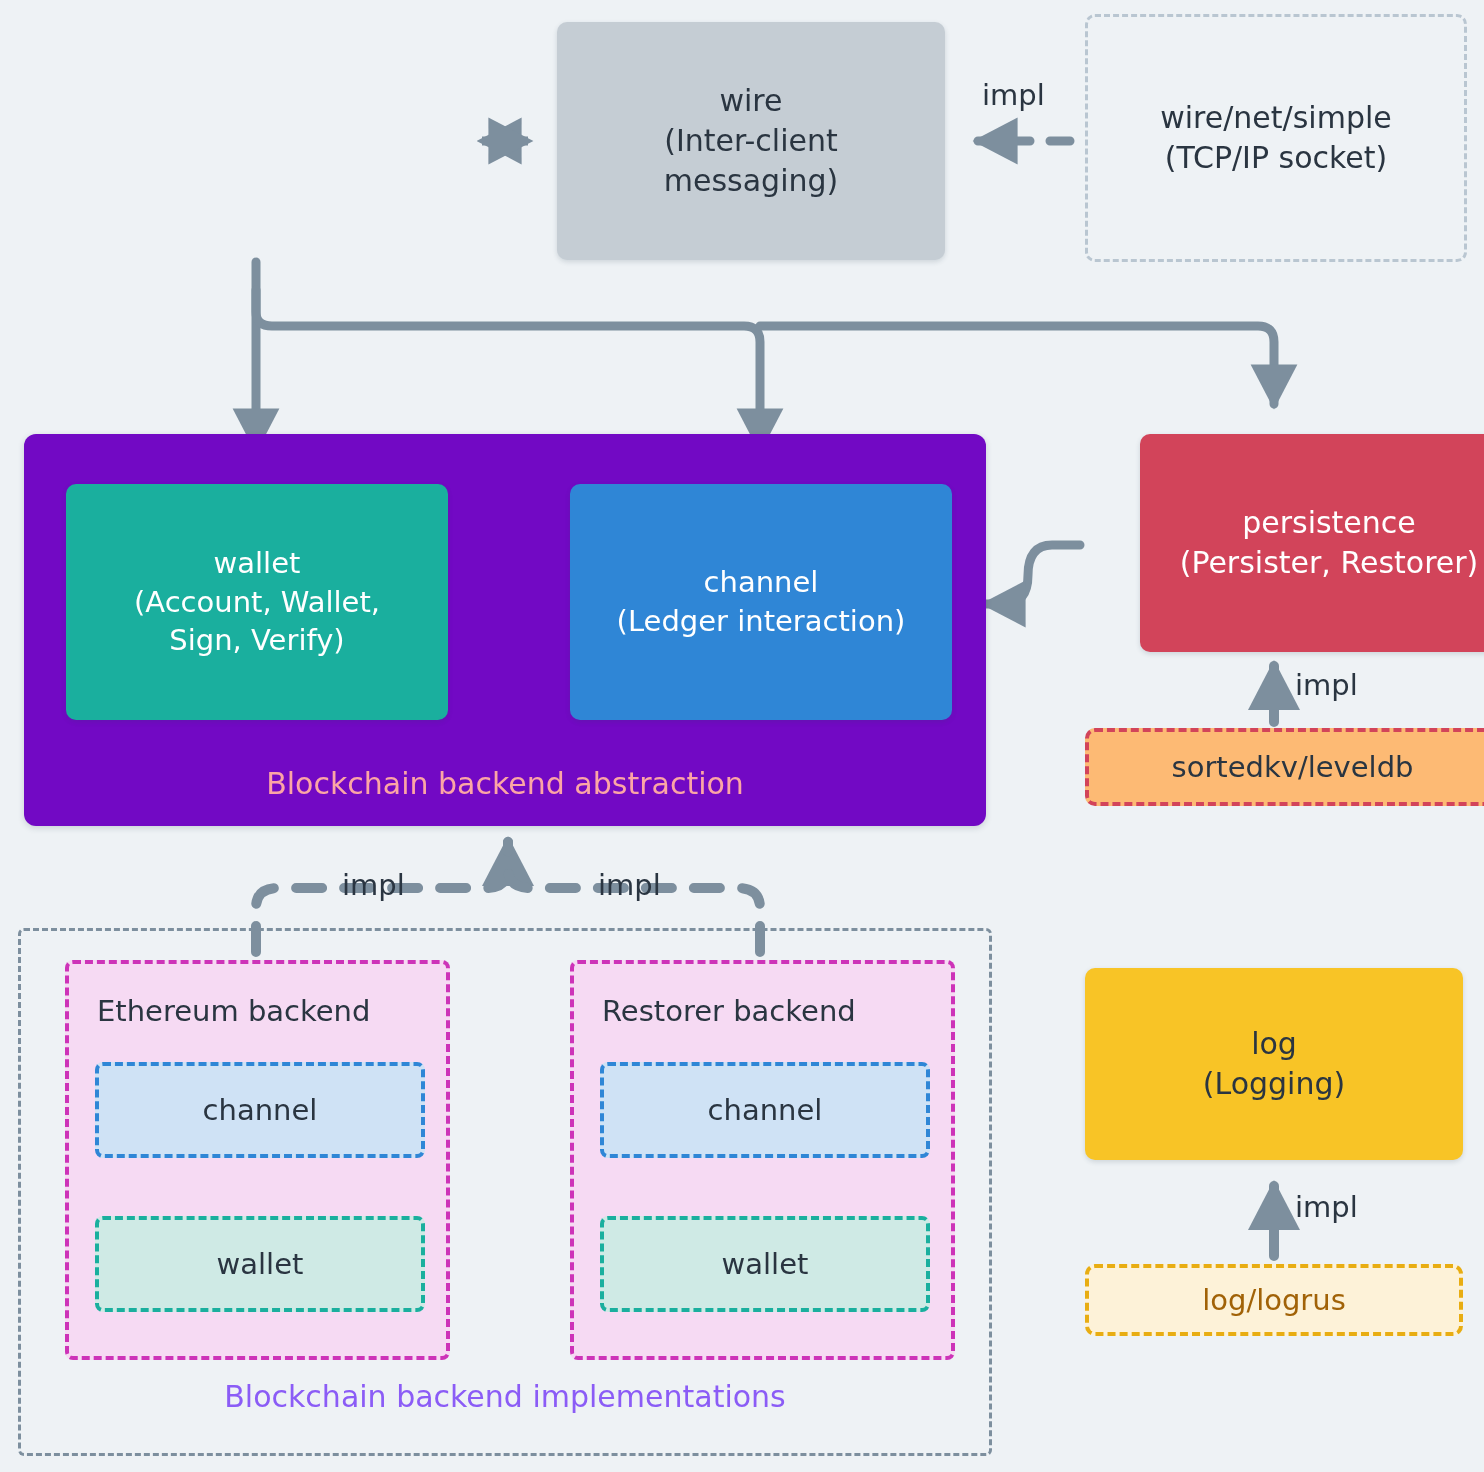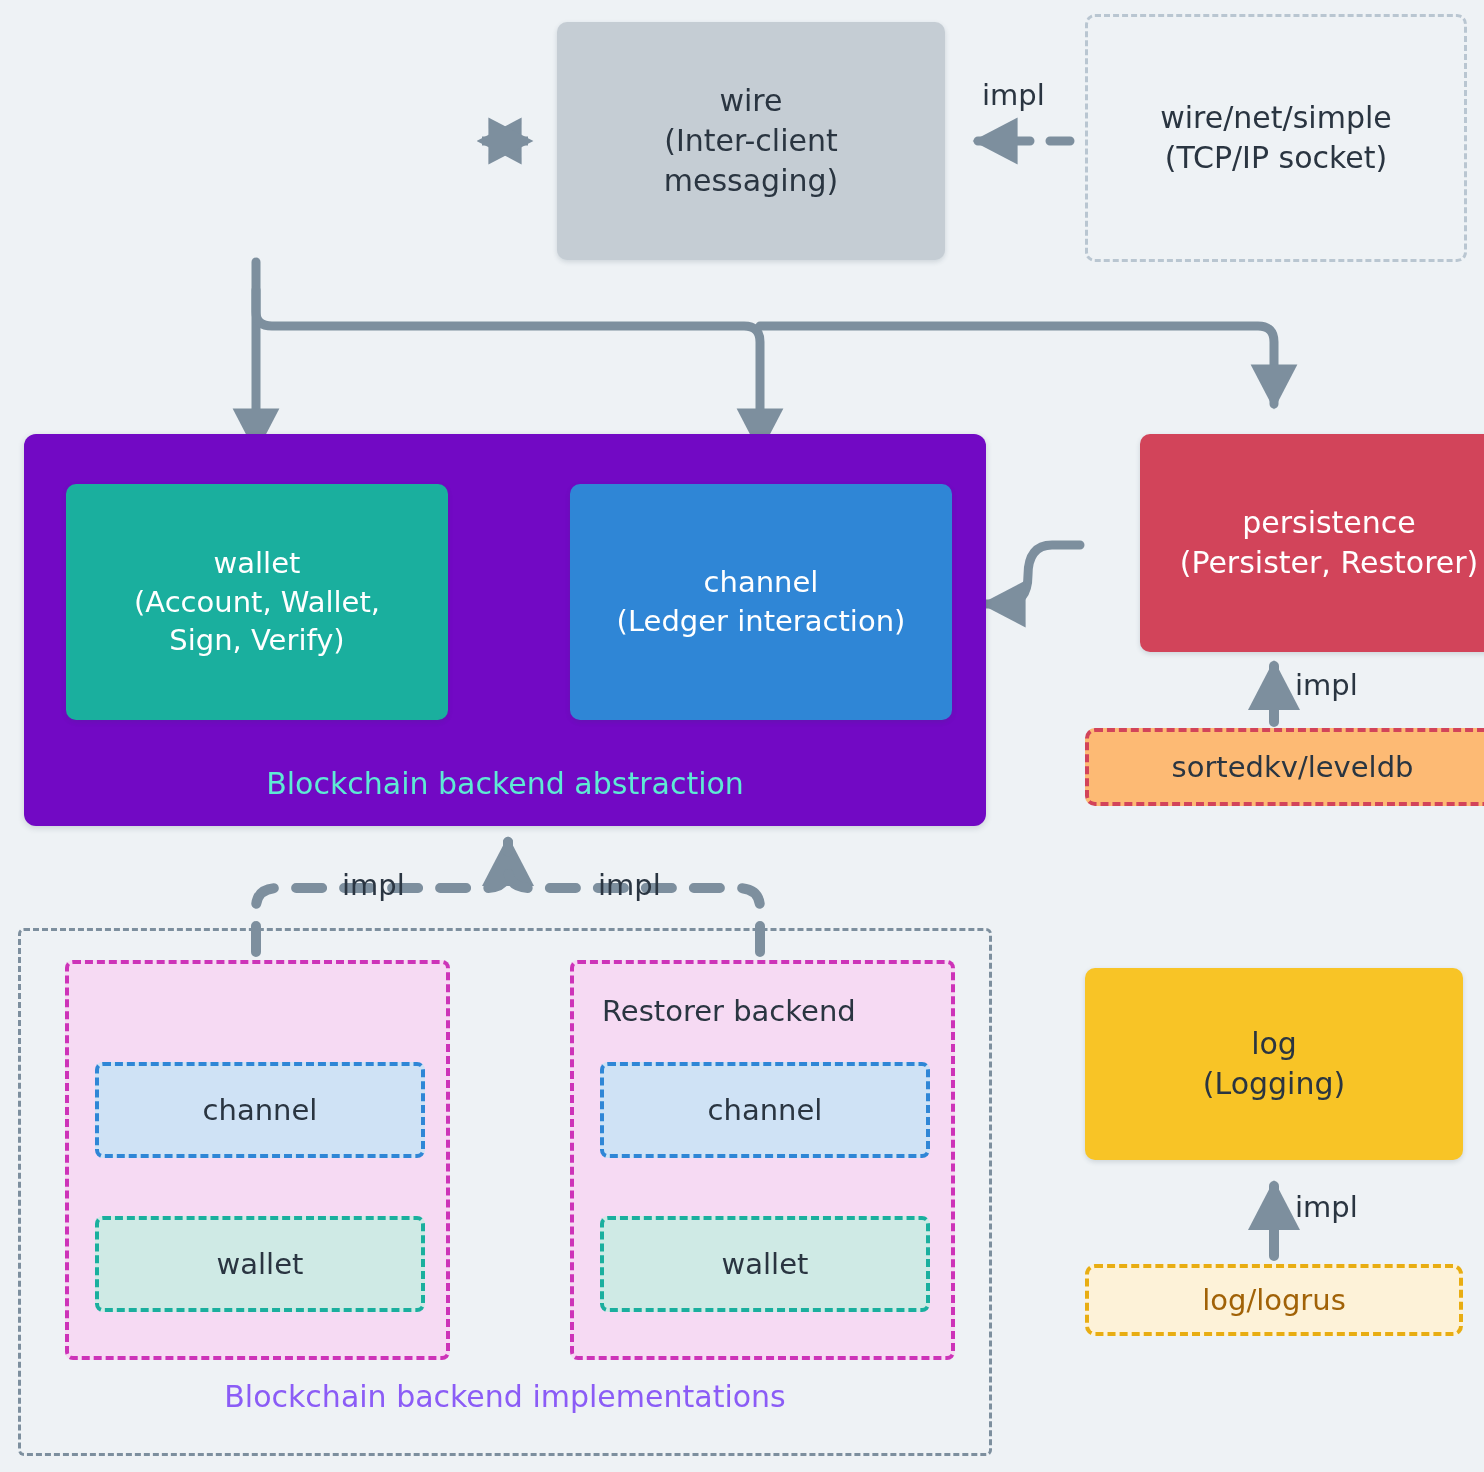--- a/index.html
+++ b/index.html
@@ -58,21 +58,21 @@
   #abstraction-node {
     left: 24px; top: 434px; width: 962px; height: 392px;
     background: #7209c4; border-radius: 12px;
     box-shadow: 0 2px 6px rgba(40,60,80,0.18);
     display: block;
   }
   #abstraction-label {
     position: absolute;
     left: 0; right: 0; bottom: 22px;
     text-align: center;
-    color: #5eead4; font-size: 30px;
+    color: #fca5a5; font-size: 30px;
   }
   #wallet-node {
     left: 66px; top: 484px; width: 382px; height: 236px;
     background: #1aaf9e; color: #ffffff; font-size: 29px;
   }
   #channel-node {
     left: 570px; top: 484px; width: 382px; height: 236px;
     background: #2f86d6; color: #ffffff; font-size: 29px;
   }
 
@@ -279,20 +279,21 @@
   </div>
 
   <div class="node" id="implementations-node">
     <div id="implementations-label">Blockchain backend implementations</div>
   </div>
 
   <div class="edge-label" id="impl-left-label">impl</div>
   <div class="edge-label" id="impl-right-label">impl</div>
 
   <div class="backend-box" id="ethereum-backend-node">
+    <div class="backend-title">Ethereum backend</div>
     <div class="sub-box sub-channel">
       <span>channel</span>
     </div>
     <div class="sub-box sub-wallet">
       <span>wallet</span>
     </div>
   </div>
 
   <div class="backend-box" id="stellar-backend-node">
     <div class="backend-title">Restorer backend</div>

